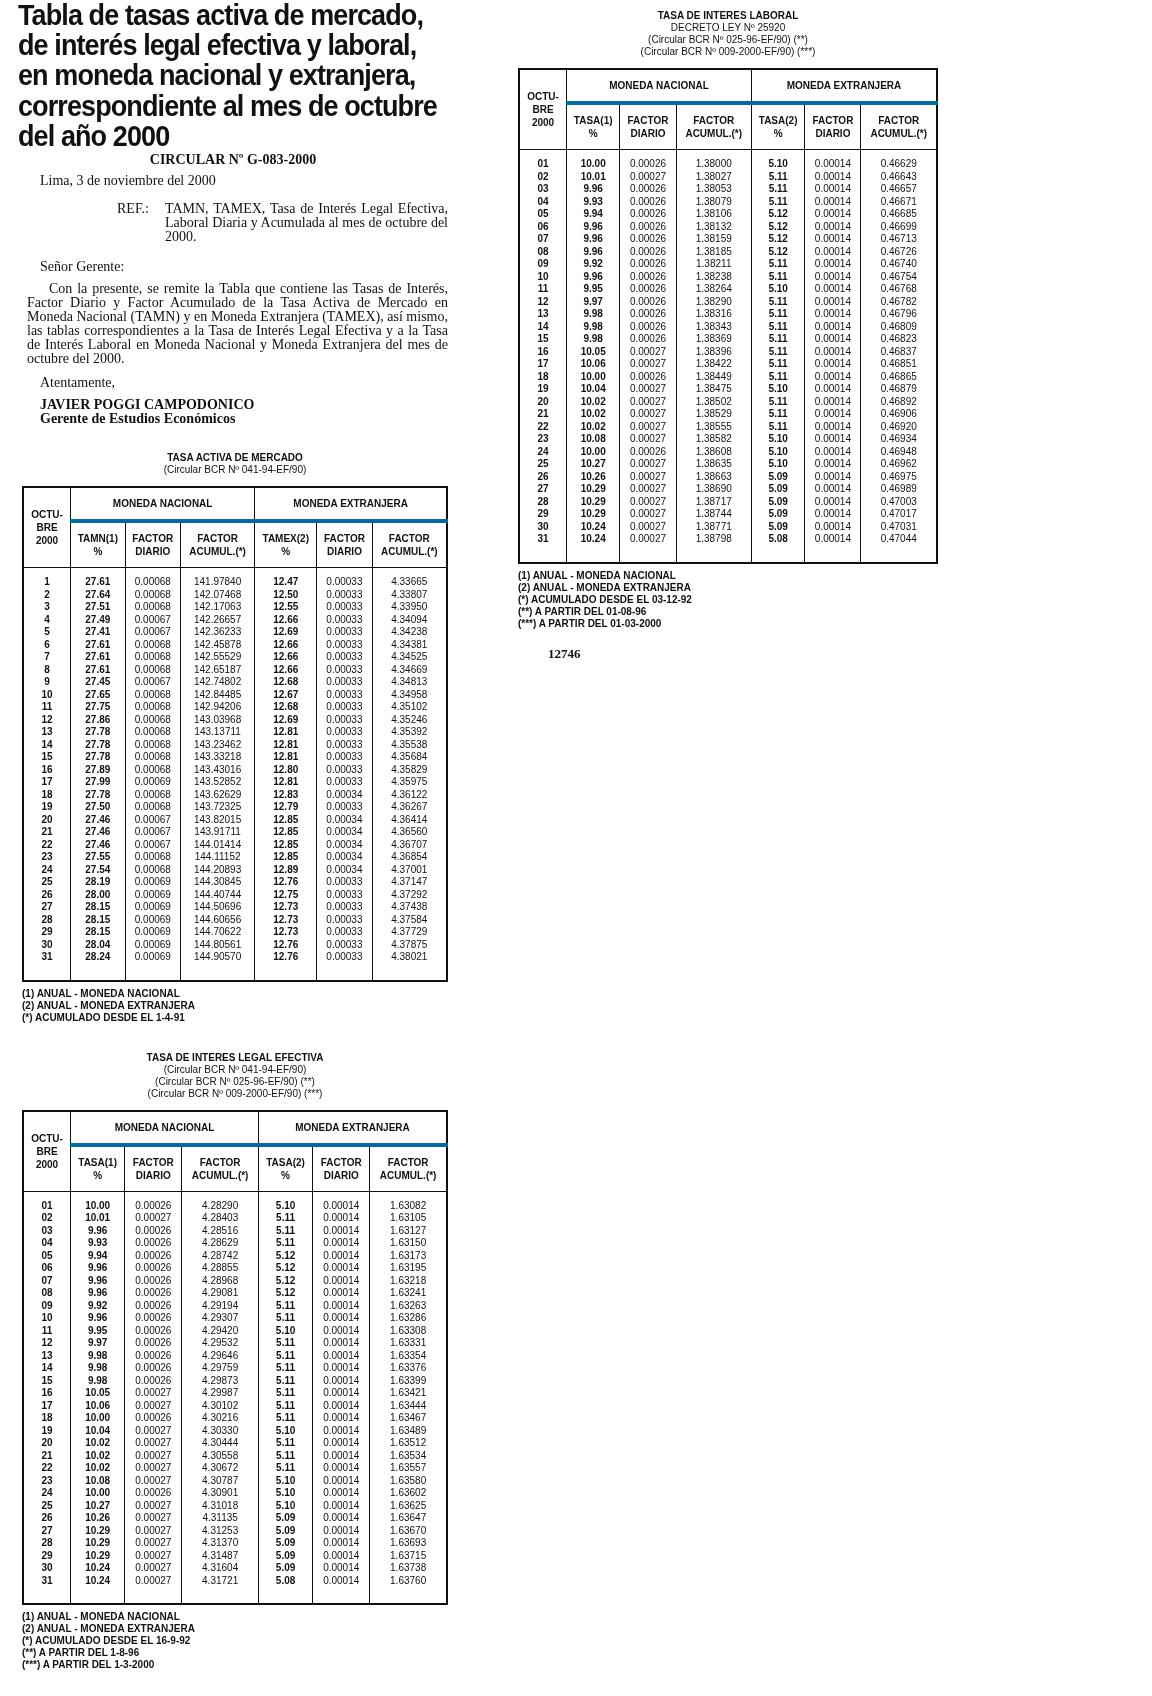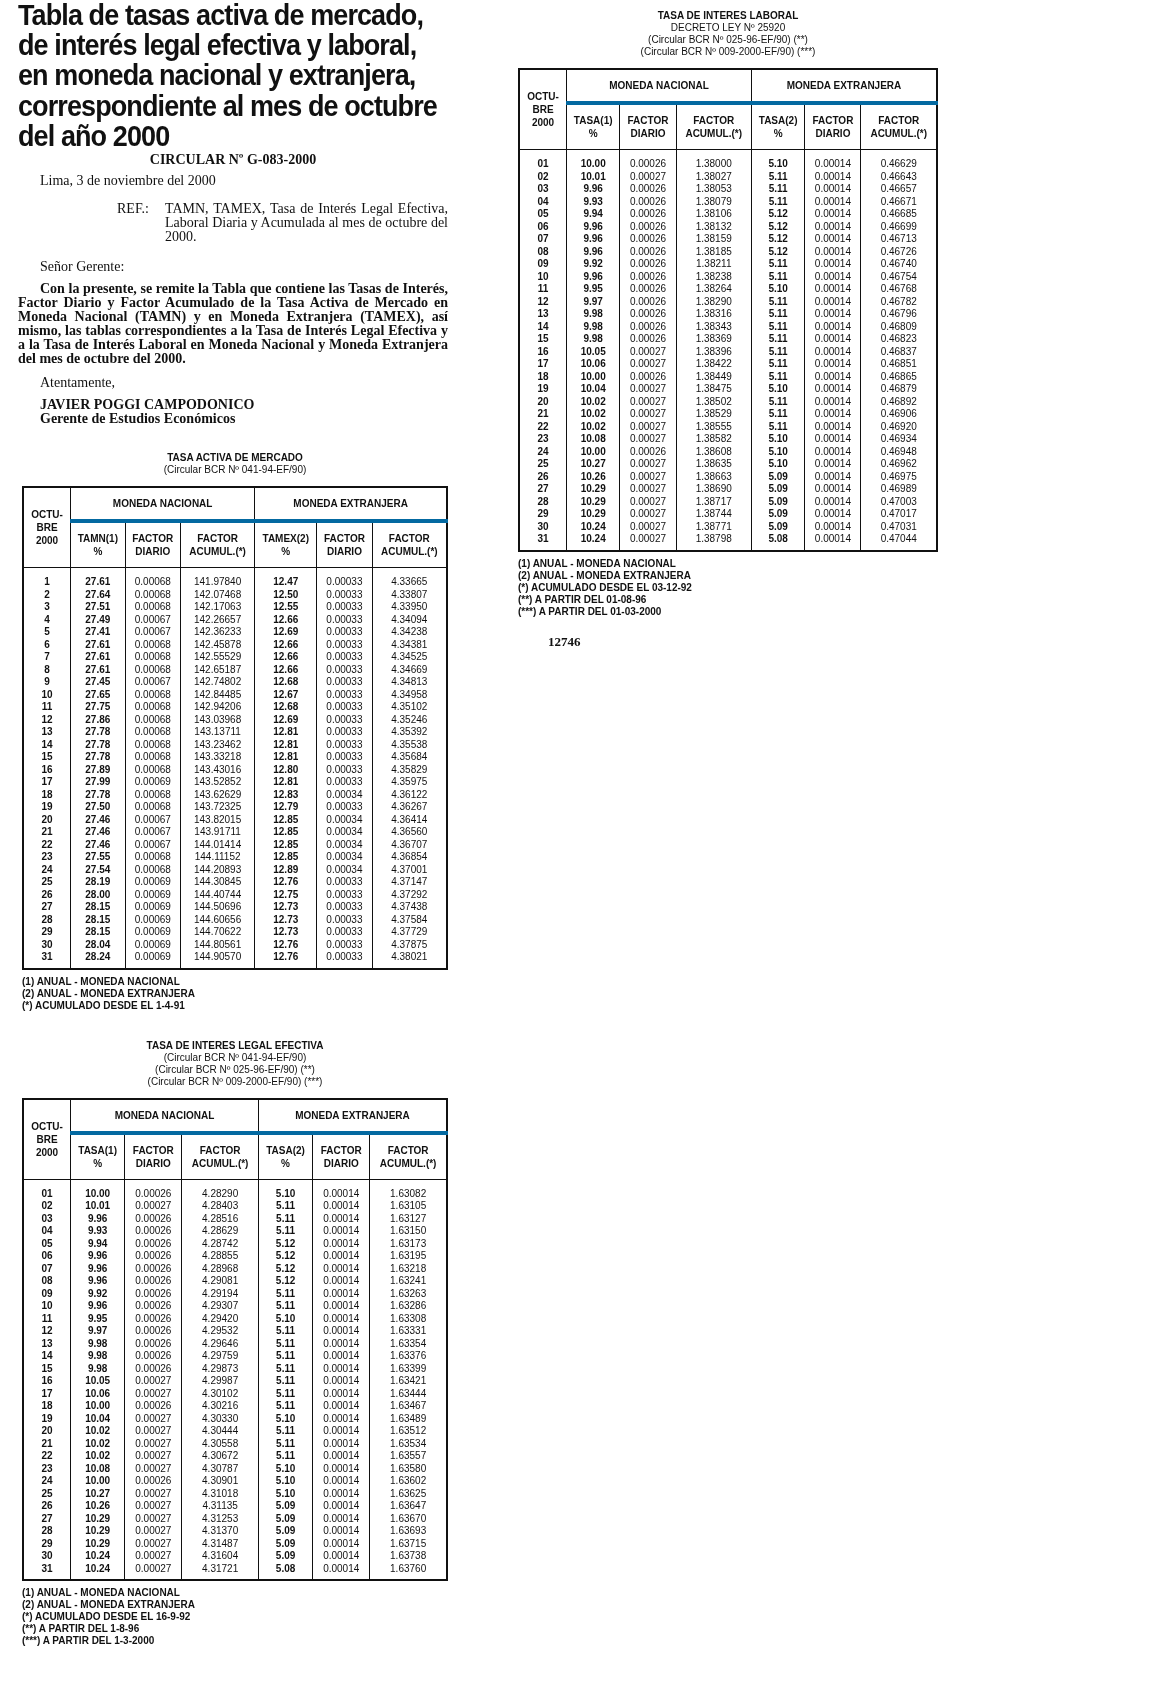--- a/index.html
+++ b/index.html
@@ -7,32 +7,32 @@
   .col-left { position:absolute; left:18px; top:0; width:430px; }
   .col-right { position:absolute; left:518px; top:10px; width:420px; }
   .headline { font-family:"Liberation Sans", sans-serif; font-weight:bold; font-size:27px; line-height:28px; letter-spacing:-0.9px; margin:0 0 12px 0; transform:scaleY(1.08); transform-origin:top left; }
   .circular { font-family:"Liberation Serif", serif; font-weight:bold; font-size:14px; text-align:center; margin:0 0 6px 0; }
   .serif { font-family:"Liberation Serif", serif; font-size:14px; line-height:14px; }
   .place { margin:0 0 14px 22px; }
   .ref { display:flex; margin:0 0 16px 92px; }
   .ref .lbl { width:46px;text-align:center; }
   .ref .txt { flex:1; text-align:justify;margin-left:9px; }
   .salut { margin:0 0 8px 22px; }
-  .body-p { text-align:justify; text-indent:22px; margin:0 0 10px 0;font-weight:bold; }
+  .body-p { text-align:justify; text-indent:22px; margin:0 0 10px 9px; }
   .closing { margin:0 0 8px 22px; }
   .sign { margin:0 0 0 22px;font-weight:bold; }
   .tbl-title { font-family:"Liberation Sans", sans-serif; font-size:10px; line-height:12px; text-align:center; }
   .tbl-title .main { font-weight:bold; }
   table.rates { border-collapse:collapse; font-family:"Liberation Sans", sans-serif; font-size:10px; width:100%; border:2px solid #111; }
   table.rates th { font-weight:bold; border:1px solid #111; padding:9px 2px; line-height:13px;margin-left:20px; }
   table.rates th.grp { border-bottom:4px solid #0369a1; }
   table.rates td { text-align:center; padding:0 2px; line-height:12.5px; border-left:1px solid #111; border-right:1px solid #111; }
   table.rates td.b { font-weight:bold; }
   table.rates tr.spacer td { height:8px; }
-  table.rates tr.last td { padding-bottom:4px;text-align:center; }
+  table.rates tr.last td { padding-bottom:16px;text-align:center; }
   .notes { font-family:"Liberation Sans", sans-serif; font-size:10px; font-weight:bold; line-height:12px; margin-top:6px; }
   .pageno { font-family:"Liberation Serif", serif; font-weight:bold; font-size:13px; margin:16px 0 16px 30px; }
 </style>
 </head>
 <body>
 
 <div class="col-left">
   <h1 class="headline">Tabla de tasas activa de mercado, de interés legal efectiva y laboral, en moneda nacional y extranjera, correspondiente al mes de octubre del año 2000</h1>
   <div class="circular">CIRCULAR Nº G-083-2000</div>
   <div class="serif place">Lima, 3 de noviembre del 2000</div>

